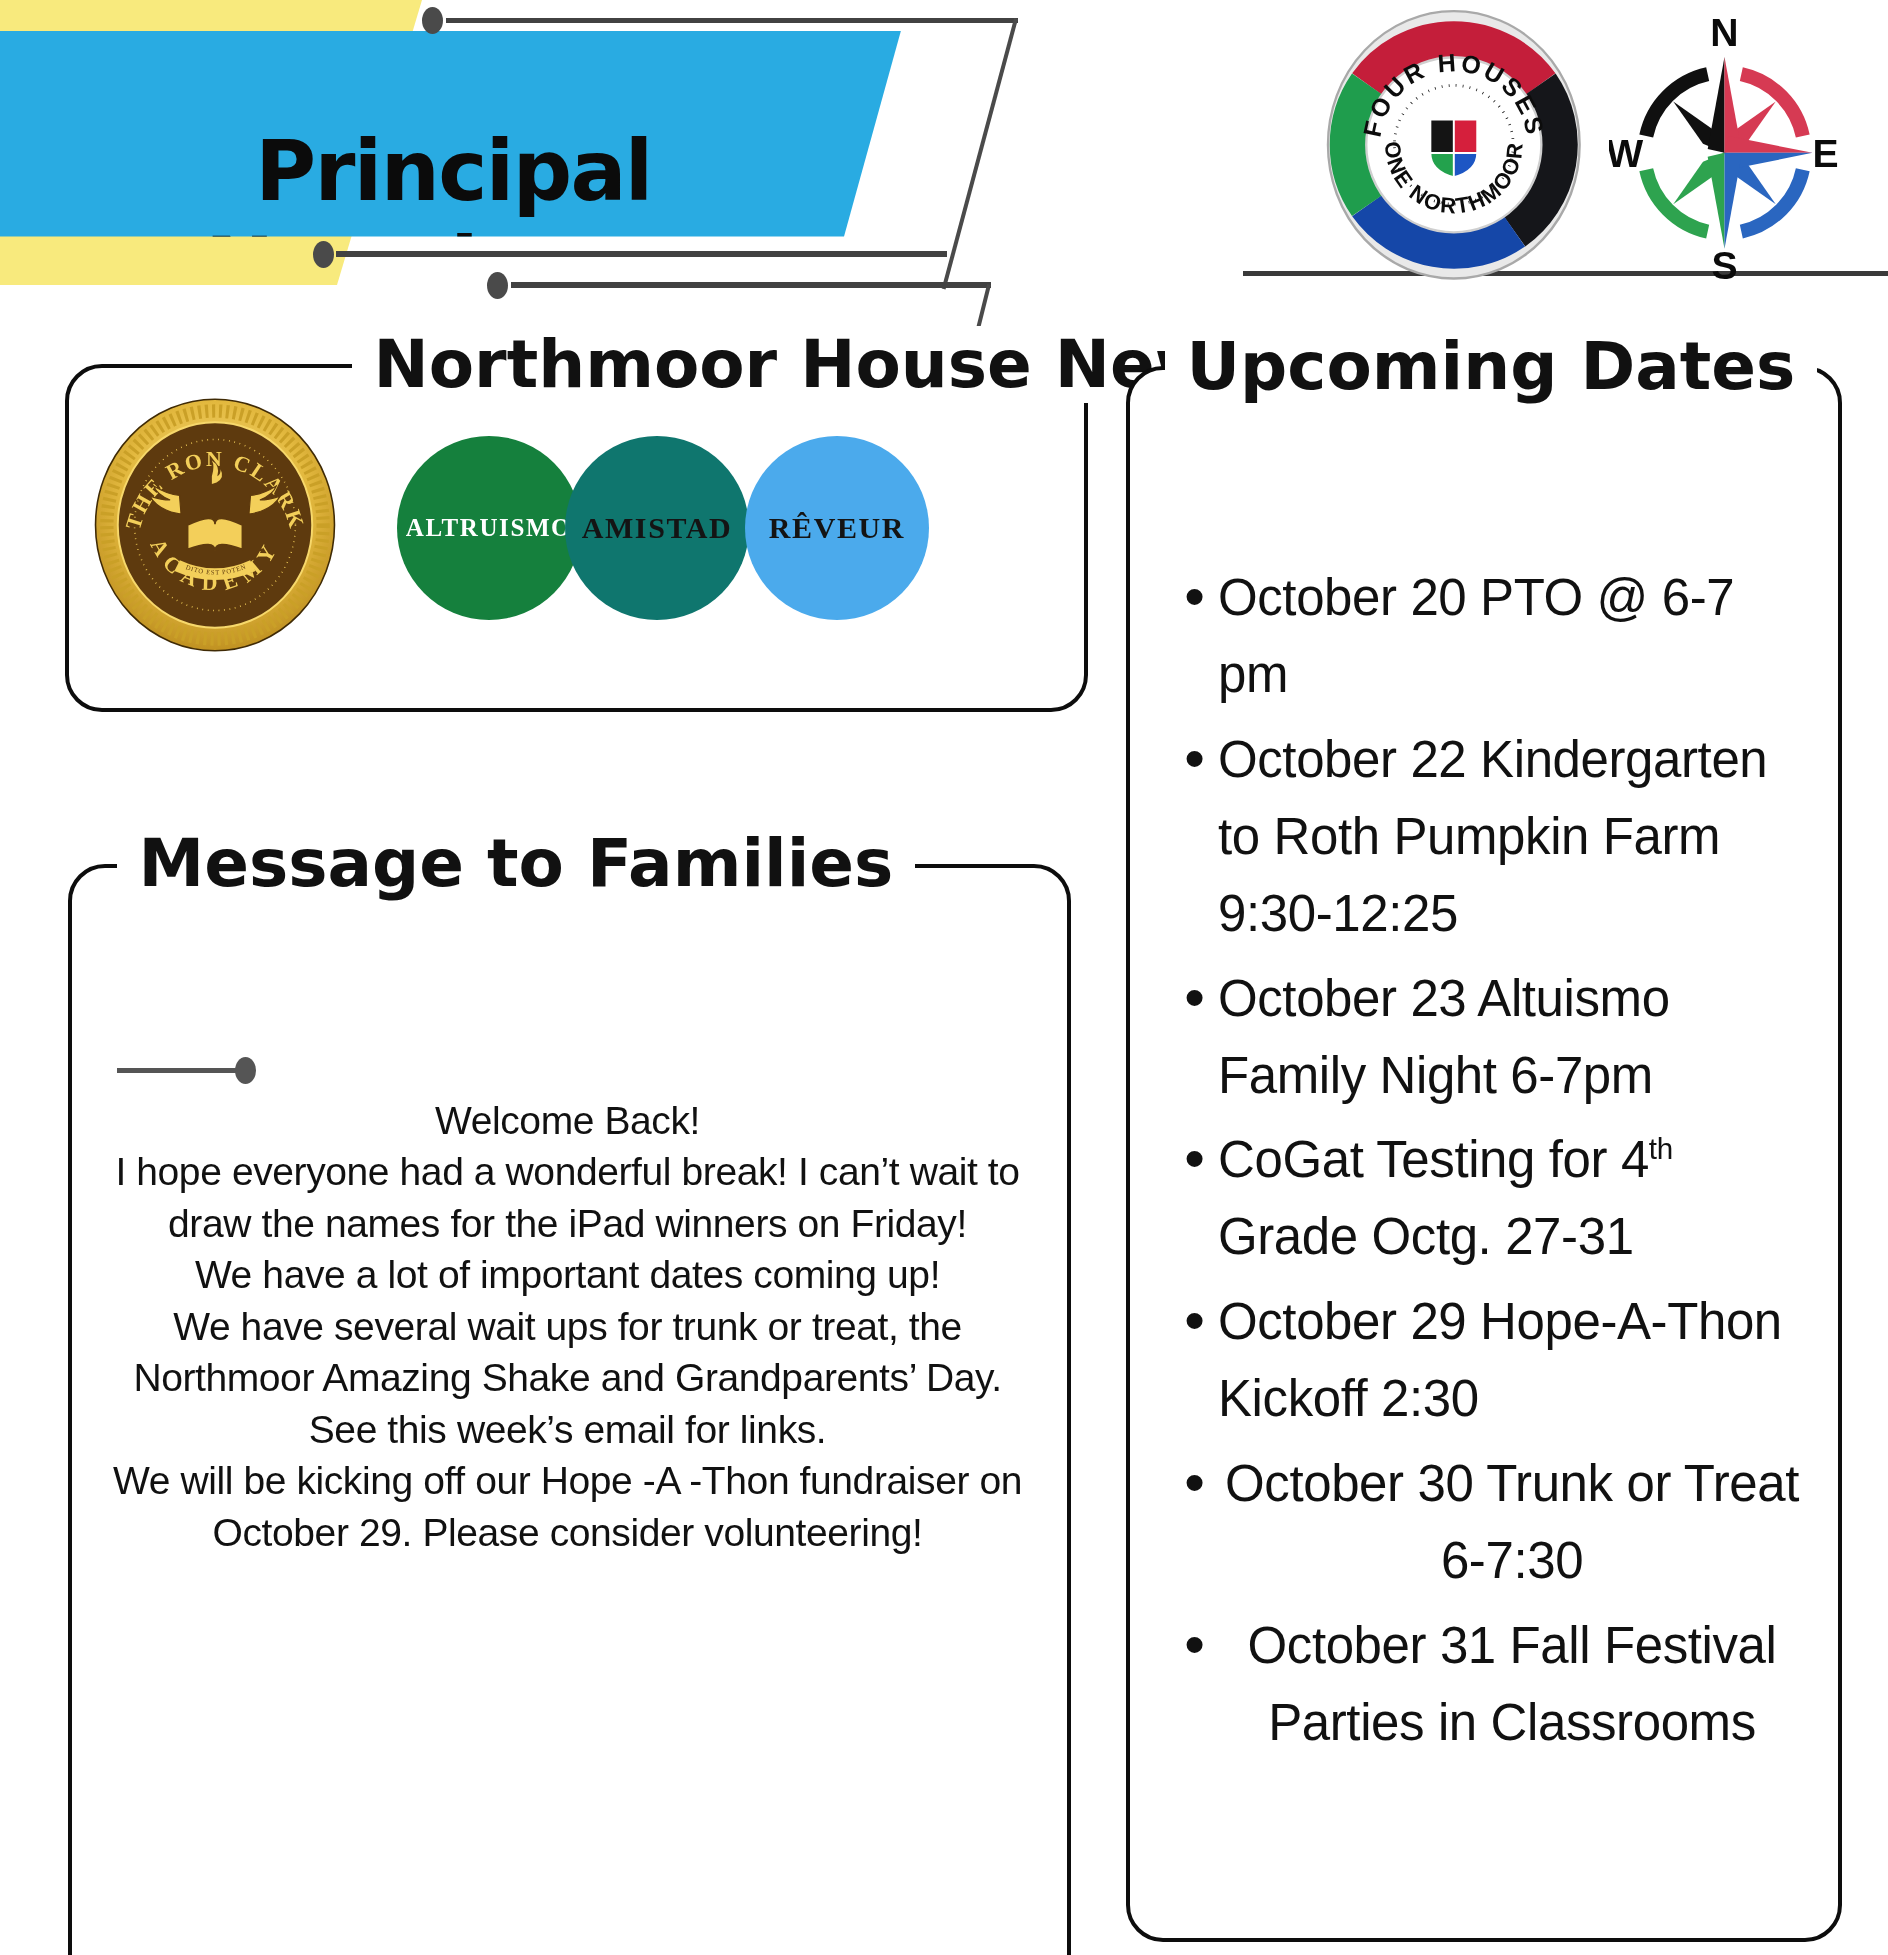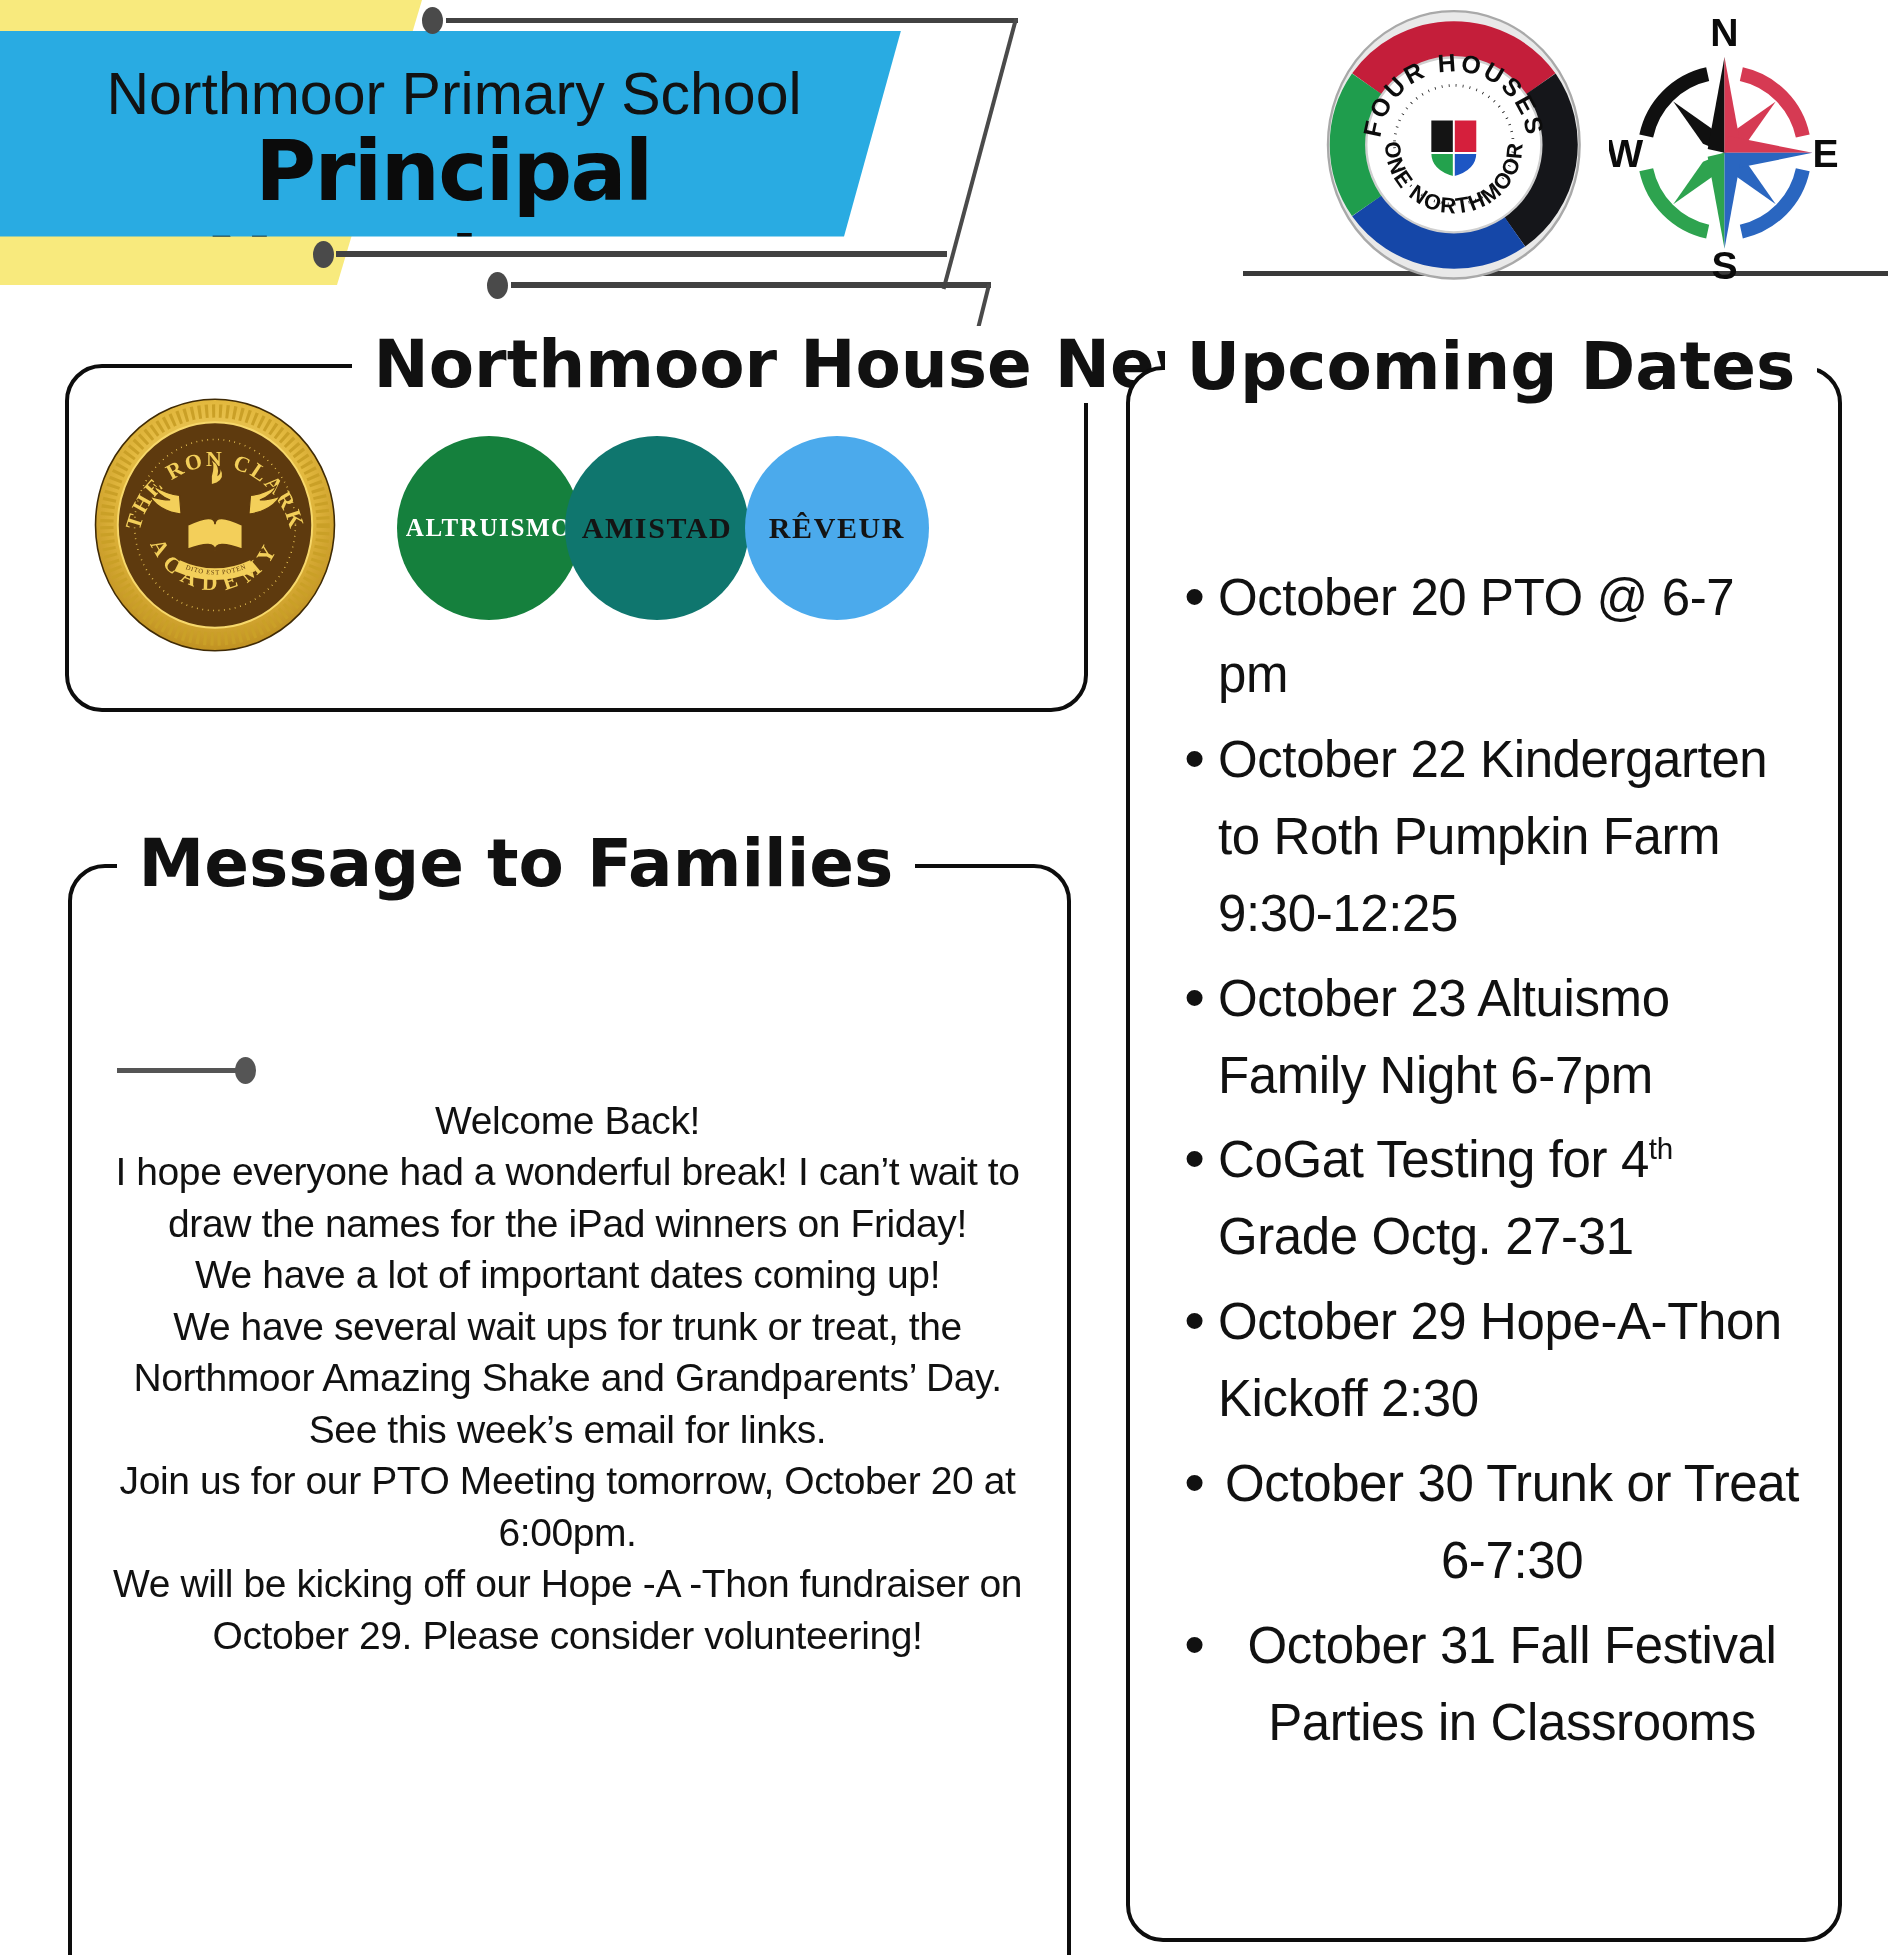--- a/index.html
+++ b/index.html
@@ -29,21 +29,20 @@
   .body-copy{letter-spacing:-0.4px;}
 </style>
 </head>
 <body>
 
 <div class="page">
 
   <div class="abs" style="left: 0px; top: 0px; width: 430px; height: 285px; clip-path: polygon(0px 0px, 422px 0px, 337px 285px, 0px 285px); background-color: rgb(248, 234, 125);"></div>
 
   <div class="abs" style="left: 0px; top: 30.5px; width: 907px; height: 206px; clip-path: polygon(0px 0px, 901px 0px, 844px 206px, 0px 206px); background-color: rgb(41, 171, 226);">
-    <div class="abs" style="left:98px;top:29px;width:712px;text-align:center;font-size:59px;color:#121212;letter-spacing:0px;">Northmoor Primary School</div>
     <div class="abs script" style="left:86px;top:92px;width:735px;text-align:center;font-size:83px;color:#0b0b0b;letter-spacing:-1.6px;">Principal Newsletter</div>
   </div>
 
   <div class="dot" style="left:422px;top:7px;"></div>
   <div class="hline" style="left:446px;top:17.6px;width:572px;"></div>
   <div class="diag" style="left:1018px;top:19px;width:280px;transform:rotate(105deg);"></div>
   <div class="dot" style="left:313px;top:241px;"></div>
   <div class="hline" style="left:336px;top:251px;width:611px;"></div>
   <div class="dot" style="left:487px;top:272px;"></div>
   <div class="hline" style="left:511px;top:282px;width:480px;"></div>
@@ -158,21 +157,20 @@
     <span>Message to Families</span>
   </div>
   <div class="hline" style="left:117px;top:1068px;width:129px;height:5.1px;background:#555;"></div>
   <div class="dot" style="left:235px;top:1057px;background:#555;"></div>
 
   <div class="msg-lines body-copy">
     <div>Welcome Back!</div>
     <div>I hope everyone had a wonderful break! I can’t wait to draw the names for the iPad winners on Friday!</div>
     <div>We have a lot of important dates coming up!</div>
     <div>We have several wait ups for trunk or treat, the Northmoor Amazing Shake and Grandparents’ Day. See this week’s email for links.</div>
-    <div>Join us for our PTO Meeting tomorrow, October 20 at 6:00pm.</div>
     <div>We will be kicking off our Hope -A -Thon fundraiser on October 29. Please consider volunteering!</div>
   </div>
 
   <div class="box" style="left:1126px;top:366px;width:708px;height:1568px;"></div>
   <div class="sect-title" style="left:1165px;top:334px;width:634px;font-size:66px;">
     <span>Upcoming Dates</span>
   </div>
 
   <div class="ud-list">
     <div class="ud-item">

